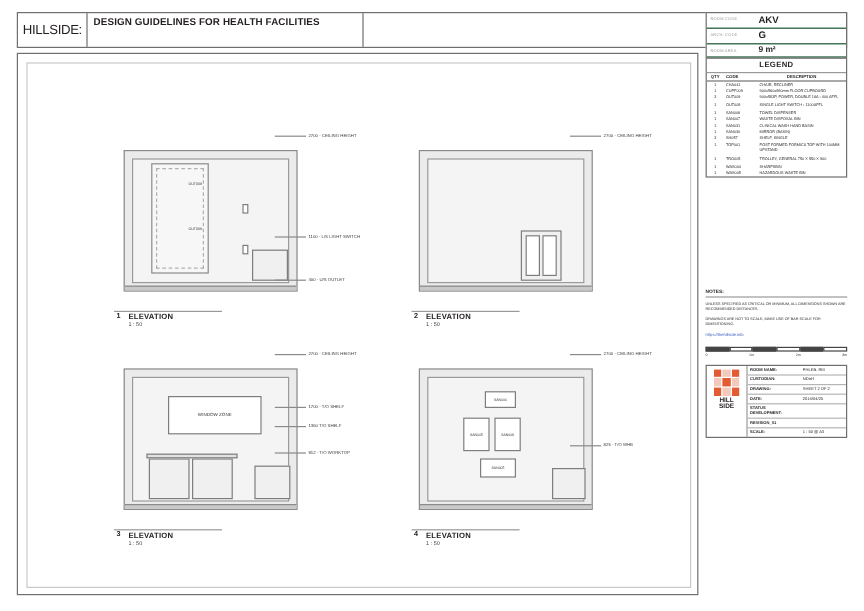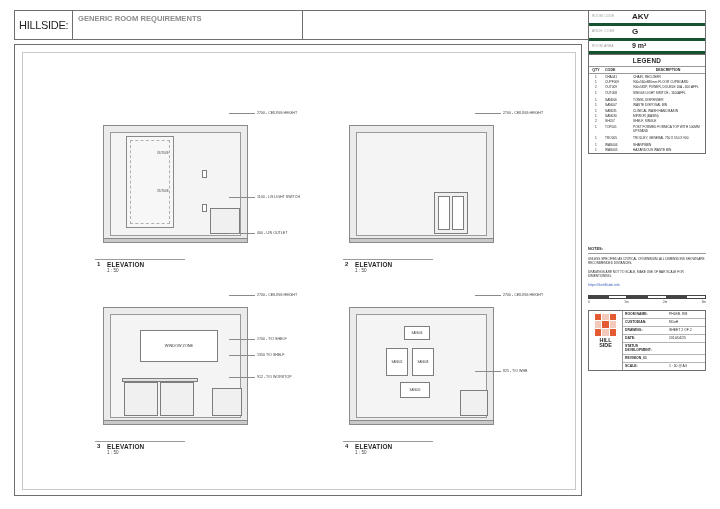--- a/index.html
+++ b/index.html
@@ -51,21 +51,21 @@
   .fx{position:absolute;border:1px solid #7d7d7d;background:#e2e2e2;box-sizing:border-box;}
   .fx.lt{background:#f0f0f0;}
   .fx.wt{background:#ffffff;}
   .fxlbl{position:absolute;font-size:2.9px;color:#333;text-align:center;width:100%;top:50%;transform:translateY(-50%);}
   .door{position:absolute;border:1px solid #8a8a8a;background:#f7f7f7;box-sizing:border-box;}
   .winzone{position:absolute;border:1px solid #7d7d7d;background:#ffffff;box-sizing:border-box;display:flex;align-items:center;justify-content:center;font-size:3.8px;color:#333;}
 
   
   .rcol{position:absolute;left:588px;top:10px;width:118px;}
   .rbox{border:1px solid #6f6f6f;box-sizing:border-box;background:#fff;}
-  .rrow{display:flex;border-bottom:3px solid #14532d;box-sizing:border-box;}
+  .rrow{display:flex;border-bottom:1px solid #14532d;box-sizing:border-box;}
   .rrow:last-child{border-bottom:none;}
   .rkey{width:40px;font-size:3.3px;color:#9a9a9a;padding:3px 3px;letter-spacing:.2px;box-sizing:border-box;}
   .rval{flex:1;font-size:8px;font-weight:bold;padding:1px 3px 2px;box-sizing:border-box;}
   .rval.sm{font-size:7px;}
 
   .legend-hd{text-align:center;font-size:6.4px;font-weight:bold;padding:2px 0;border-top:1px solid #6f6f6f;border-bottom:1px solid #9a9a9a;letter-spacing:.3px;}
   .ltab{width:100%;border-collapse:collapse;}
   .ltab th{font-size:3.6px;font-weight:bold;padding:1px 2px;border-bottom:1px solid #9a9a9a;text-align:left;}
   .ltab th.c{text-align:center;}
   .ltab td{font-size:3.2px;padding:0.6px 2px;vertical-align:top;line-height:4.2px;}
@@ -101,21 +101,21 @@
 </head>
 <body>
 
 <div class="sheet">
 
   <div class="hdr">
     <div class="hdr-cell hdr-logo">
       <span class="hdr-logo-txt">HILLSIDE:</span>
     </div>
     <div class="hdr-cell hdr-title">
-      <div class="l2">GENERIC ROOM REQUIREMENTS</div>
+      <div class="l1">DESIGN GUIDELINES FOR HEALTH FACILITIES</div>
     </div>
     <div class="hdr-cell hdr-abbr">
       <div class="rn">PHLEB, RM</div>
       <div class="rl">ABBREVIATION</div>
     </div>
   </div>
 
   <div class="frame">
     <div class="frame-inner">
 

